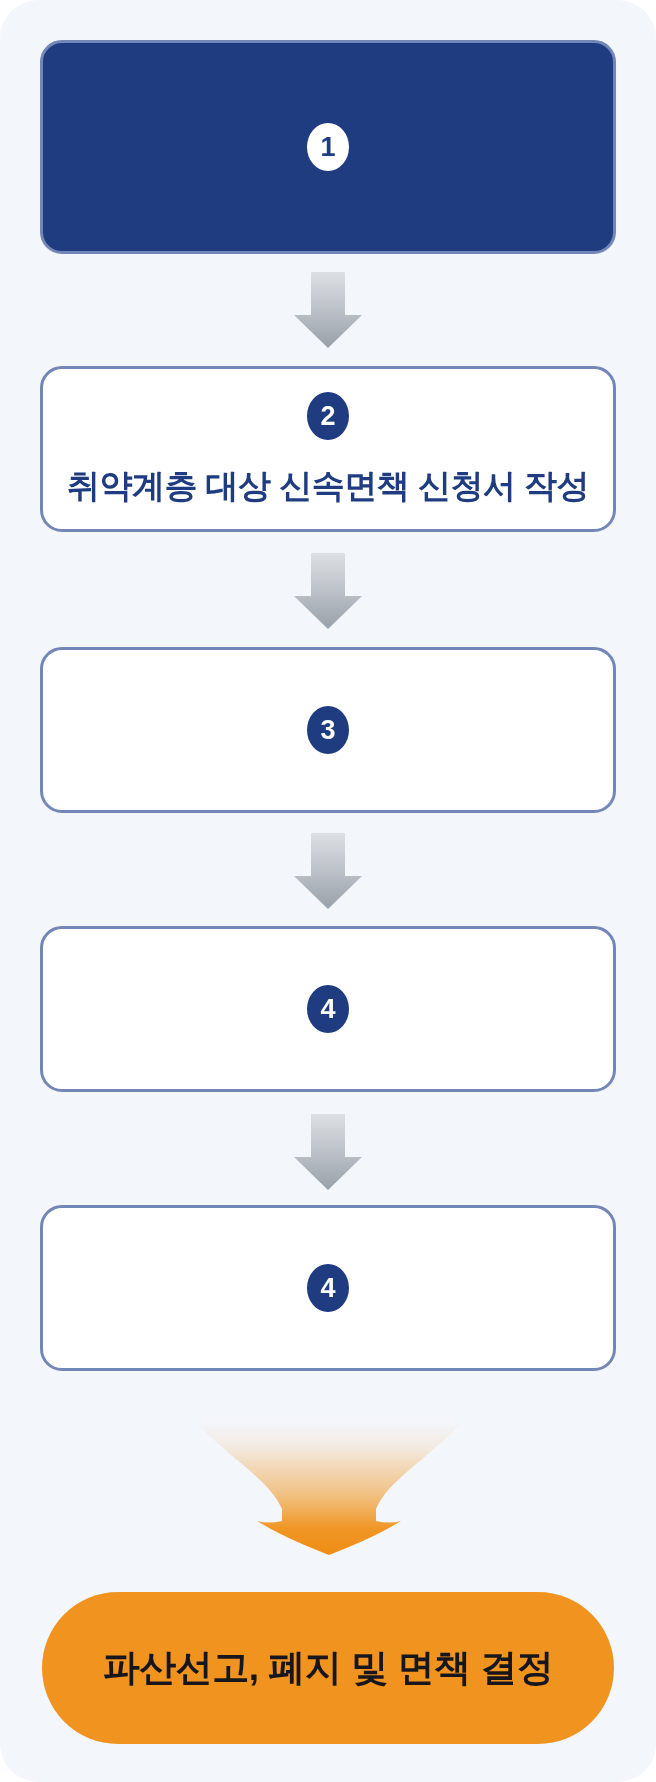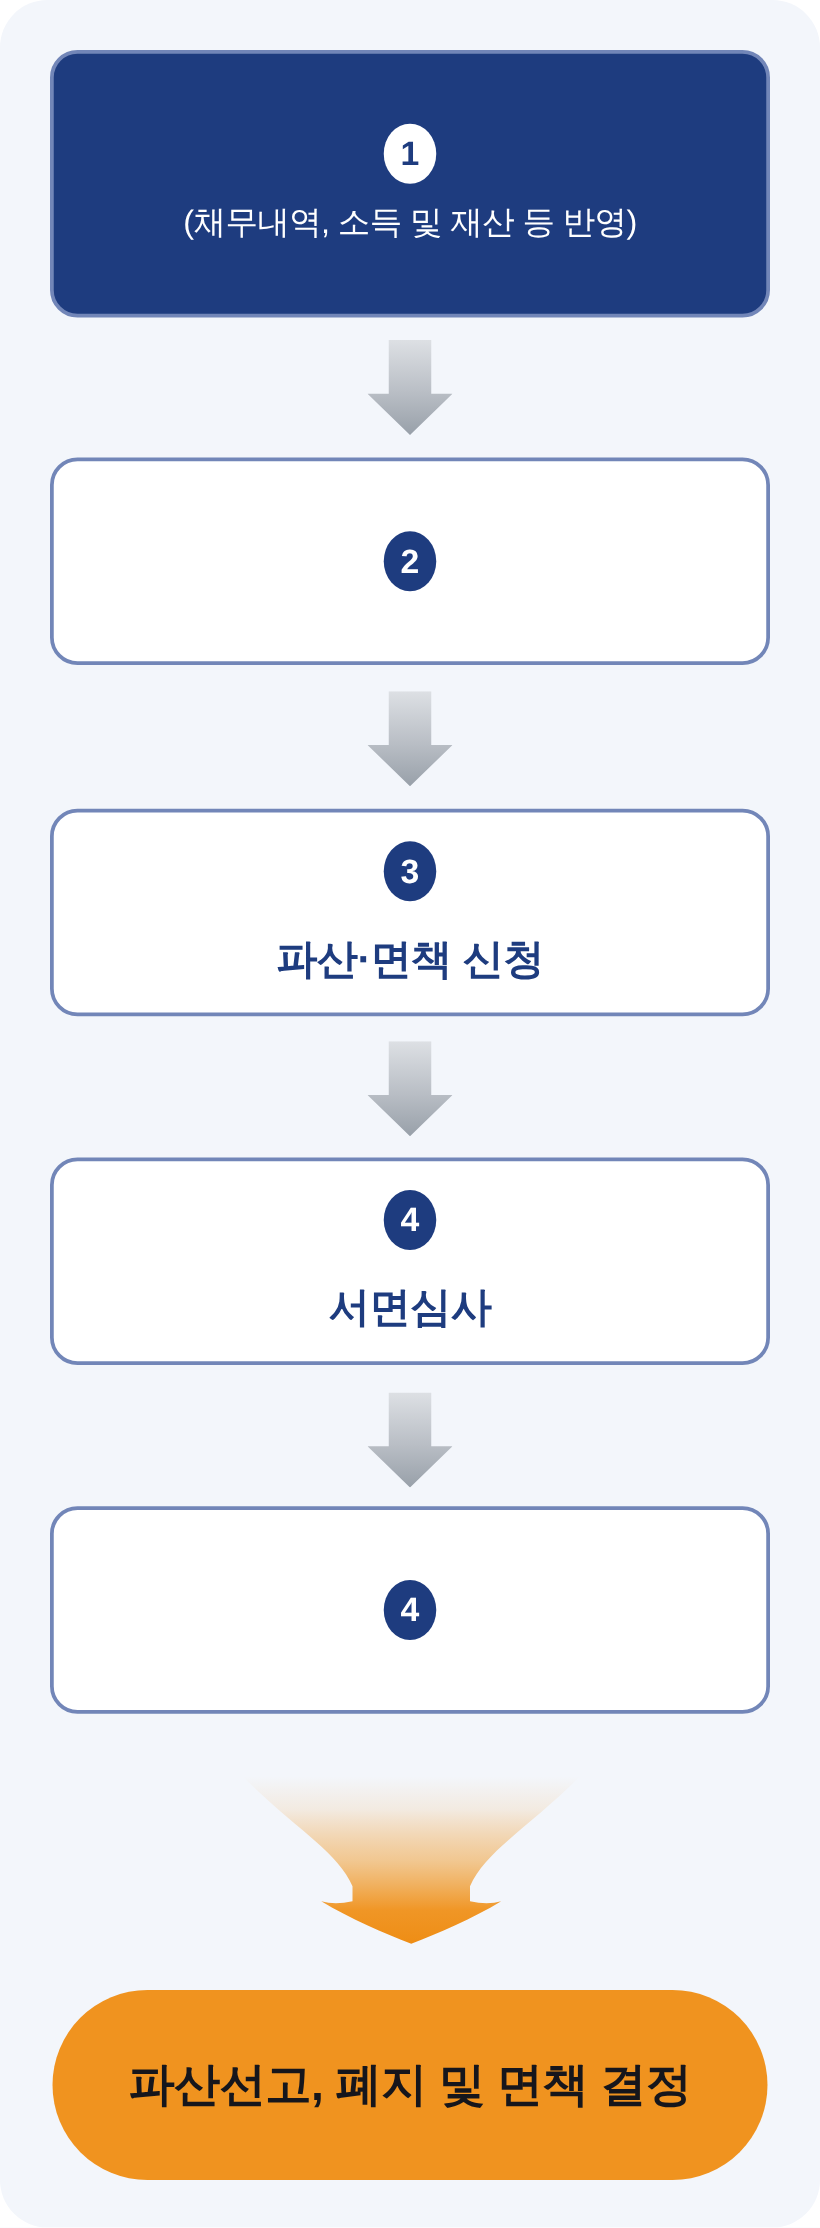--- a/index.html
+++ b/index.html
@@ -106,47 +106,45 @@
         <stop offset="20%" stop-color="#f0931f" stop-opacity="0.12"></stop>
         <stop offset="50%" stop-color="#f0a23c" stop-opacity="0.55"></stop>
         <stop offset="80%" stop-color="#f0931f" stop-opacity="0.97"></stop>
         <stop offset="100%" stop-color="#ee8d15"></stop>
       </linearGradient>
     </defs>
   </svg>
 
   <div class="step primary">
     <div class="badge">1</div>
-    <div class="step-subtitle">(채무내역, 소득 및 재산 등 반영)</div>
   </div>
 
   <svg class="gray-arrow" style="top:272px" viewBox="0 0 68 76">
     <path d="M17 0 H51 V43 H68 L34 76 L0 43 H17 Z" fill="url(#grayGrad)"></path>
   </svg>
 
   <div class="step outline" style="top:366px">
     <div class="badge">2</div>
+    <div class="step-title">취약계층 대상 신속면책 신청서 작성</div>
   </div>
 
   <svg class="gray-arrow" style="top:553px" viewBox="0 0 68 76">
     <path d="M17 0 H51 V43 H68 L34 76 L0 43 H17 Z" fill="url(#grayGrad)"></path>
   </svg>
 
   <div class="step outline" style="top:647px">
     <div class="badge">3</div>
-    <div class="step-title">파산·면책 신청</div>
   </div>
 
   <svg class="gray-arrow" style="top:833px" viewBox="0 0 68 76">
     <path d="M17 0 H51 V43 H68 L34 76 L0 43 H17 Z" fill="url(#grayGrad)"></path>
   </svg>
 
   <div class="step outline" style="top:926px">
     <div class="badge">4</div>
-    <div class="step-title">서면심사</div>
   </div>
 
   <svg class="gray-arrow" style="top:1114px" viewBox="0 0 68 76">
     <path d="M17 0 H51 V43 H68 L34 76 L0 43 H17 Z" fill="url(#grayGrad)"></path>
   </svg>
 
   <div class="step outline" style="top:1205px">
     <div class="badge">4</div>
   </div>
 

